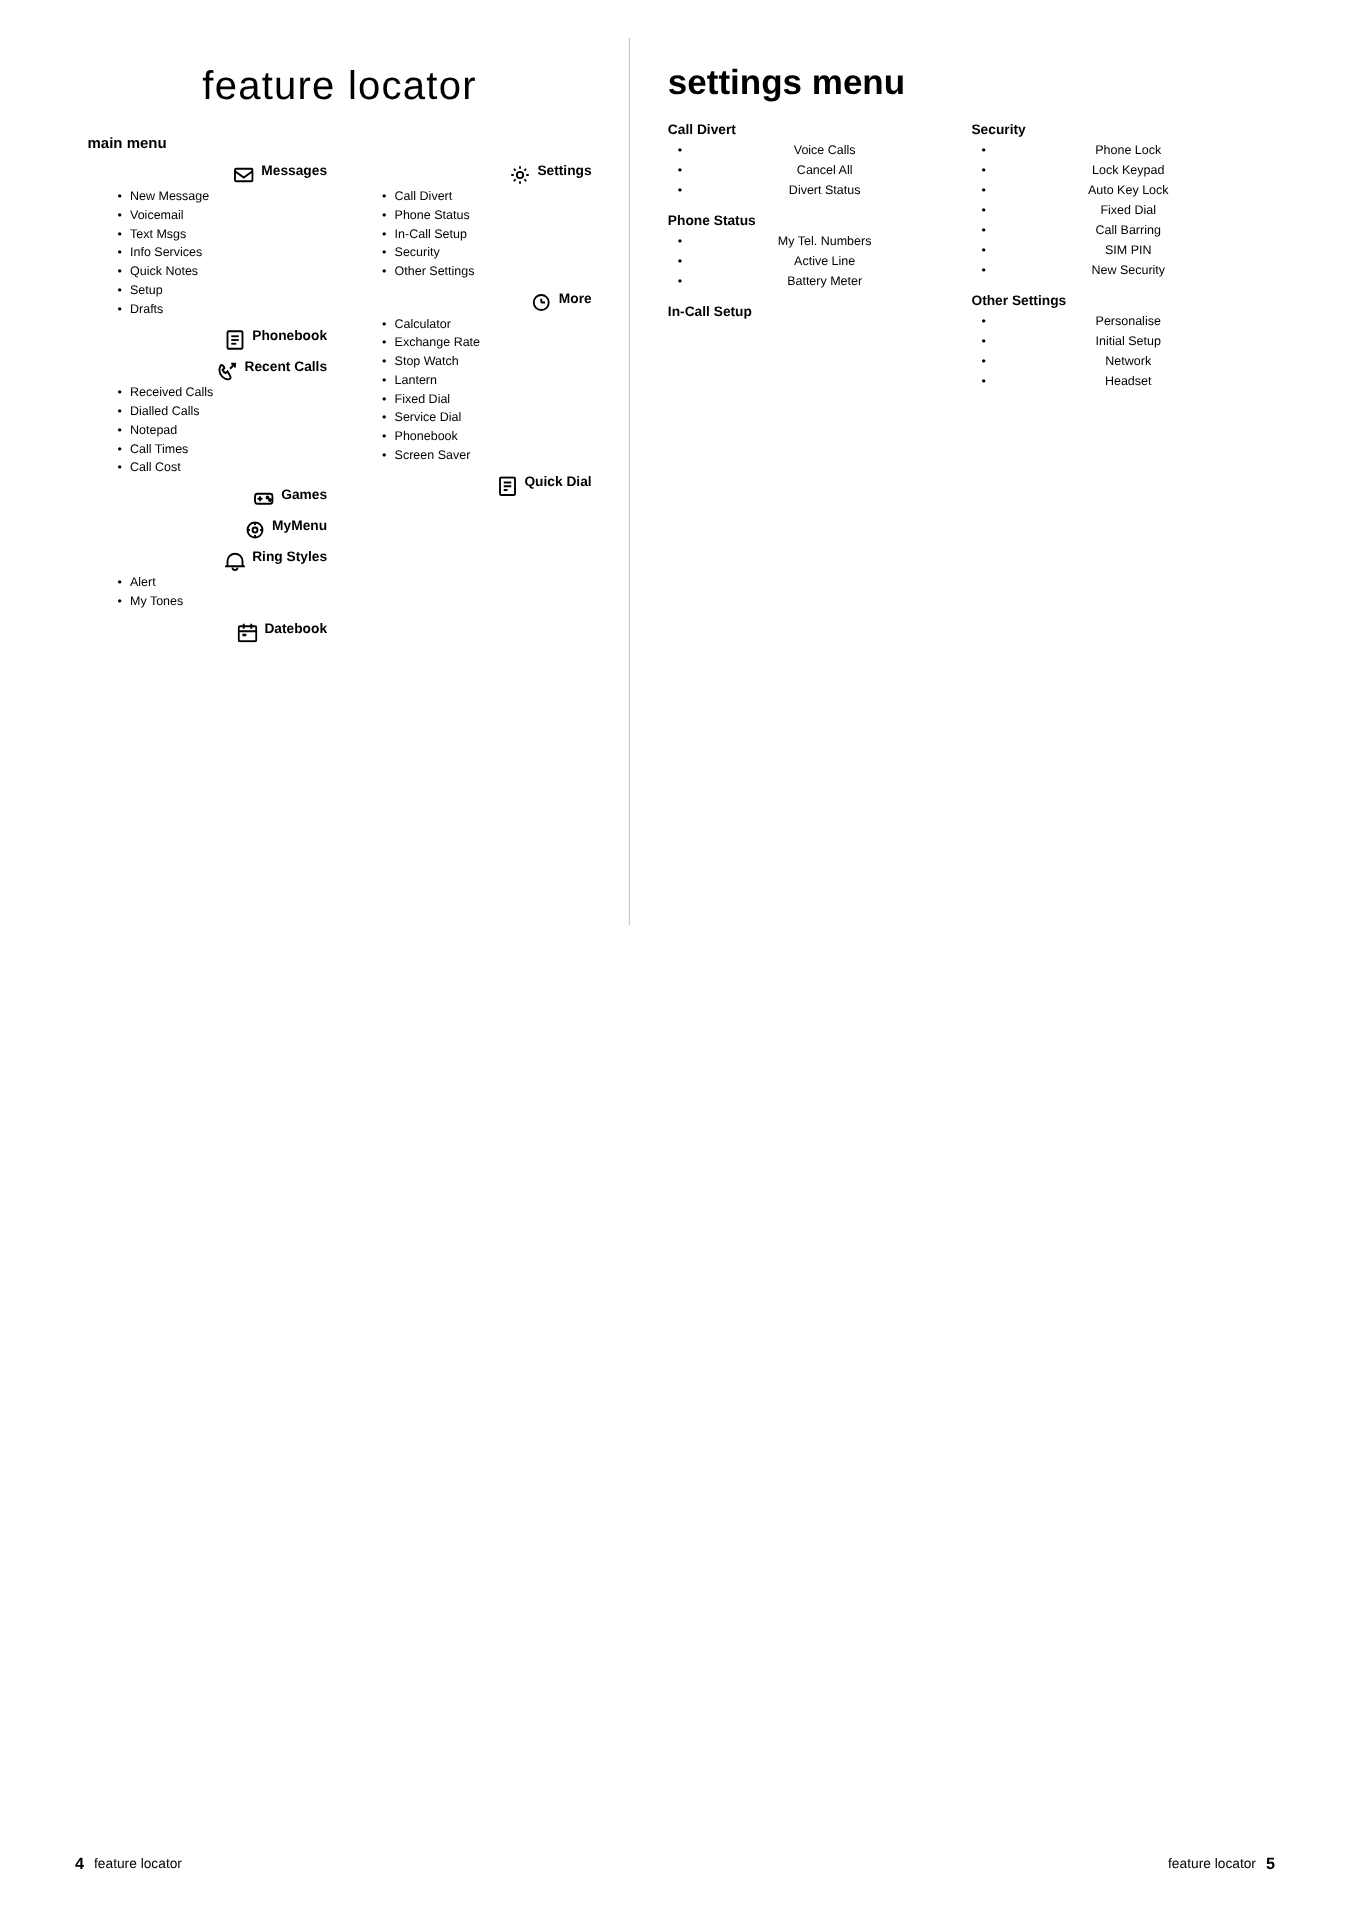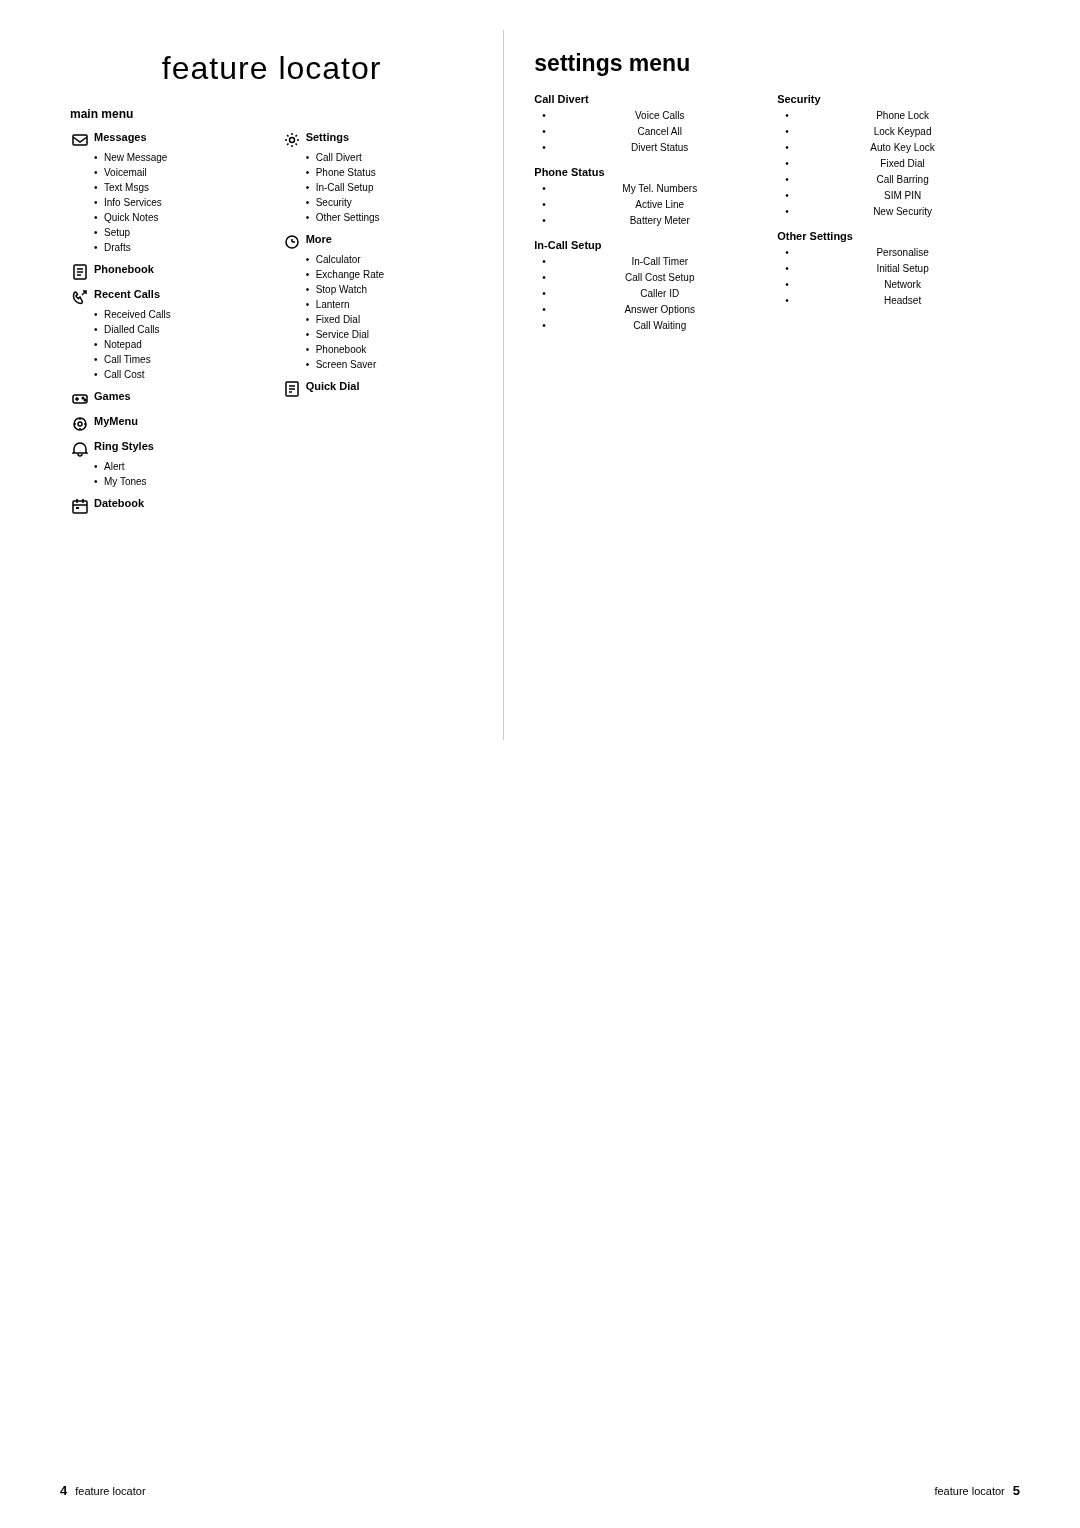--- a/index.html
+++ b/index.html
@@ -50,20 +50,21 @@
     }
 
     .menu-section {
       margin-bottom: 8px;
     }
 
     .menu-item-header {
       display: flex;
       align-items: flex-start;
       margin-bottom: 2px;
+      justify-content: flex-end;
     }
 
     .menu-icon {
       width: 20px;
       height: 16px;
       display: inline-flex;
       align-items: center;
       justify-content: center;
       font-size: 12px;
       margin-right: 4px;
@@ -101,21 +102,21 @@
       display: flex;
       gap: 20px;
     }
 
     .main-menu-col {
       flex: 1;
     }
 
     
     .settings-page-title {
-      font-size: 23px;
+      font-size: 28px;
       font-weight: bold;
       margin-bottom: 16px;
     }
 
     .settings-columns {
       display: flex;
       gap: 10px;
     }
 
     .settings-col {
@@ -404,27 +405,20 @@
           <div class="settings-section-title">Phone Status</div>
           <ul class="settings-sub-items">
             <li>My Tel. Numbers</li>
             <li>Active Line</li>
             <li>Battery Meter</li>
           </ul>
         </div>
 
         <div class="settings-section">
           <div class="settings-section-title">In-Call Setup</div>
-          <ul class="settings-sub-items">
-            <li>In-Call Timer</li>
-            <li>Call Cost Setup</li>
-            <li>Caller ID</li>
-            <li>Answer Options</li>
-            <li>Call Waiting</li>
-          </ul>
         </div>
 
       </div>
 
       <div class="settings-col">
 
         <div class="settings-section">
           <div class="settings-section-title">Security</div>
           <ul class="settings-sub-items">
             <li>Phone Lock</li>

